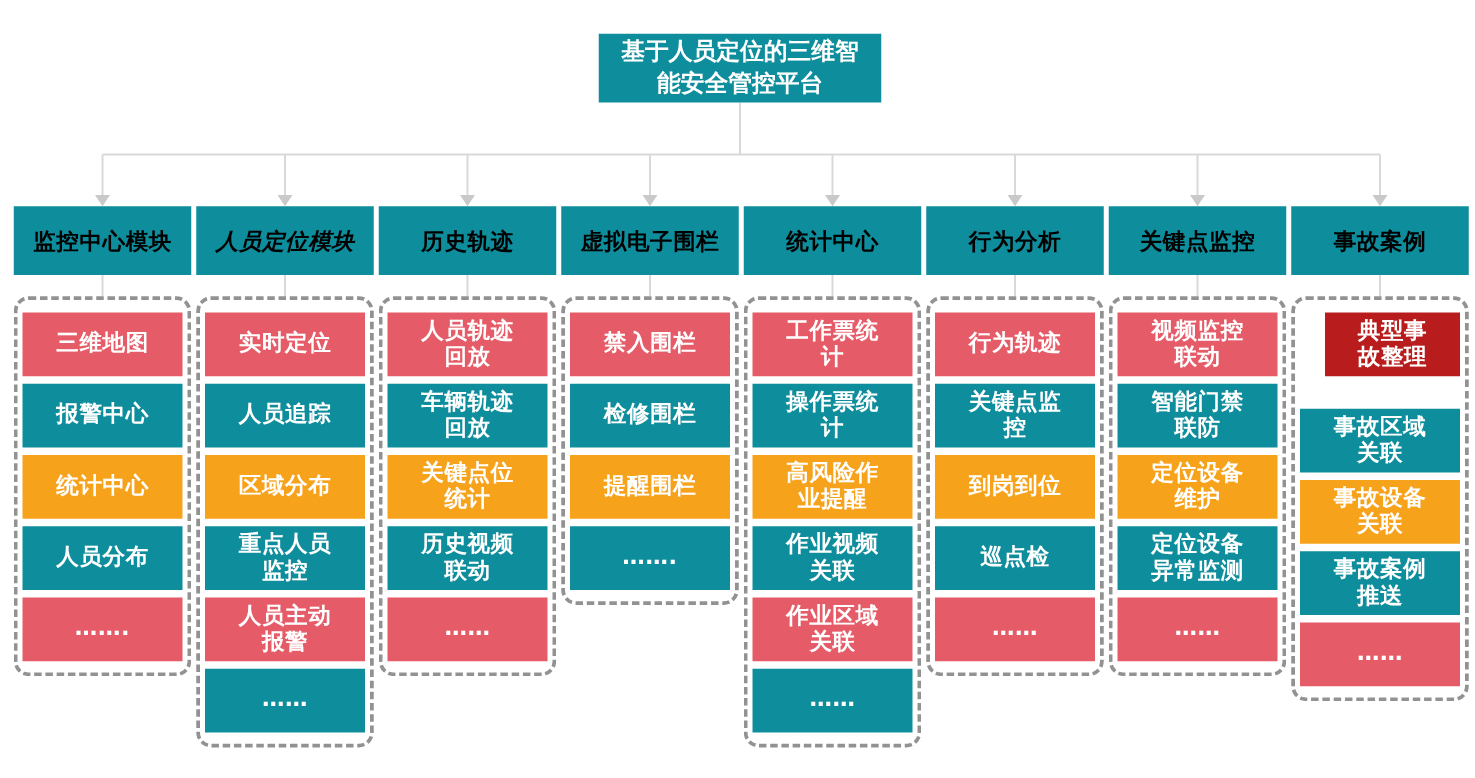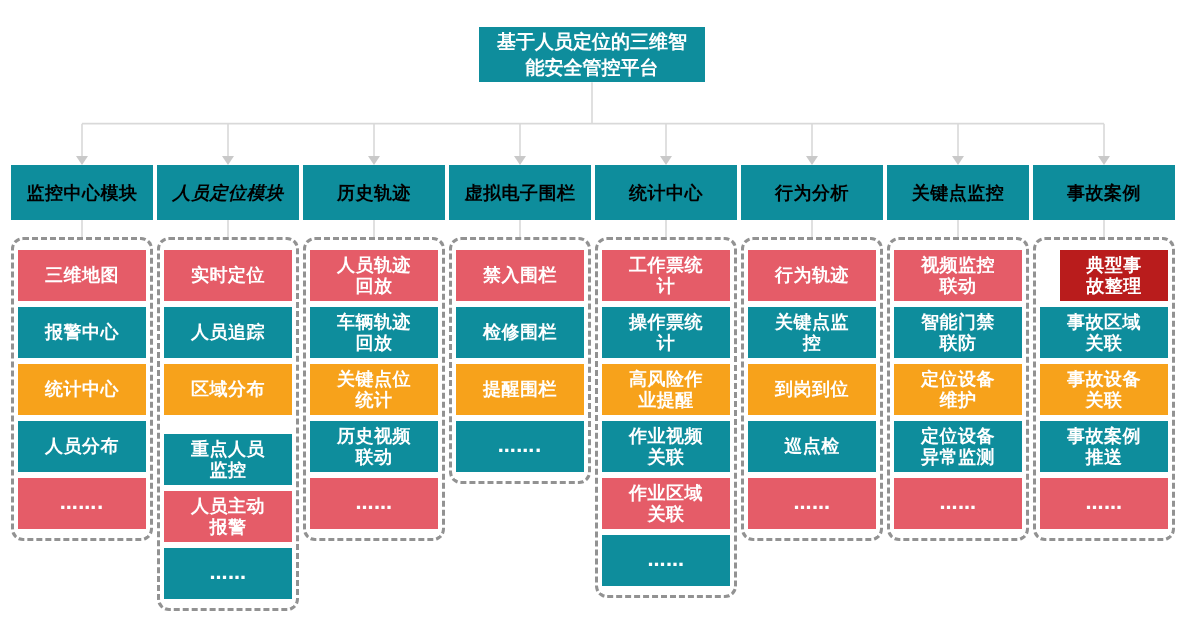--- a/index.html
+++ b/index.html
@@ -72,21 +72,21 @@
           <div class="feature-item" style="background: rgb(14, 141, 156);">人员分布</div>
           <div class="feature-item" style="background: rgb(229, 92, 104);">…….</div>
         </div>
       </div>
       <div class="column">
         <div class="module-header" style="background: rgb(14, 141, 156); font-style: italic;">人员定位模块</div>
         <div class="module-group" style="border-color: rgb(146, 146, 146);">
           <div class="feature-item" style="background: rgb(229, 92, 104);">实时定位</div>
           <div class="feature-item" style="background: rgb(14, 141, 156);">人员追踪</div>
           <div class="feature-item" style="background: rgb(247, 162, 27);">区域分布</div>
-          <div class="feature-item" style="background: rgb(14, 141, 156); margin-top: 13px;">重点人员监控</div>
+          <div class="feature-item" style="background: rgb(14, 141, 156);">重点人员监控</div>
           <div class="feature-item" style="background: rgb(229, 92, 104);">人员主动报警</div>
           <div class="feature-item" style="background: rgb(14, 141, 156);">……</div>
         </div>
       </div>
       <div class="column">
         <div class="module-header" style="background: rgb(14, 141, 156);">历史轨迹</div>
         <div class="module-group" style="border-color: rgb(146, 146, 146);">
           <div class="feature-item" style="background: rgb(229, 92, 104);">人员轨迹回放</div>
           <div class="feature-item" style="background: rgb(14, 141, 156);">车辆轨迹回放</div>
           <div class="feature-item" style="background: rgb(247, 162, 27);">关键点位统计</div>
@@ -131,20 +131,20 @@
           <div class="feature-item" style="background: rgb(14, 141, 156);">智能门禁联防</div>
           <div class="feature-item" style="background: rgb(247, 162, 27);">定位设备维护</div>
           <div class="feature-item" style="background: rgb(14, 141, 156);">定位设备异常监测</div>
           <div class="feature-item" style="background: rgb(229, 92, 104);">……</div>
         </div>
       </div>
       <div class="column">
         <div class="module-header" style="background: rgb(14, 141, 156);">事故案例</div>
         <div class="module-group" style="border-color: rgb(146, 146, 146);">
           <div class="feature-item" style="background: #b91c1c; margin-left: 20px;">典型事故整理</div>
-          <div class="feature-item" style="background: rgb(14, 141, 156);">事故区域关联</div>
+          <div class="feature-item" style="background: rgb(14, 141, 156); margin-top: 20px;">事故区域关联</div>
           <div class="feature-item" style="background: rgb(247, 162, 27);">事故设备关联</div>
           <div class="feature-item" style="background: rgb(14, 141, 156);">事故案例推送</div>
           <div class="feature-item" style="background: rgb(229, 92, 104);">……</div>
         </div>
       </div>
     </div>
 </div>
 
 </body></html>

